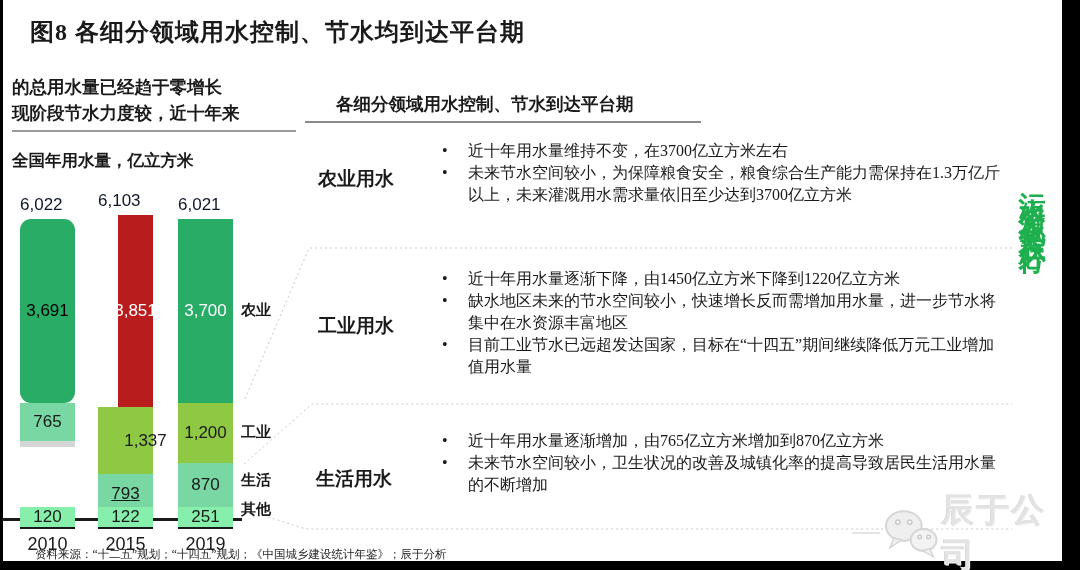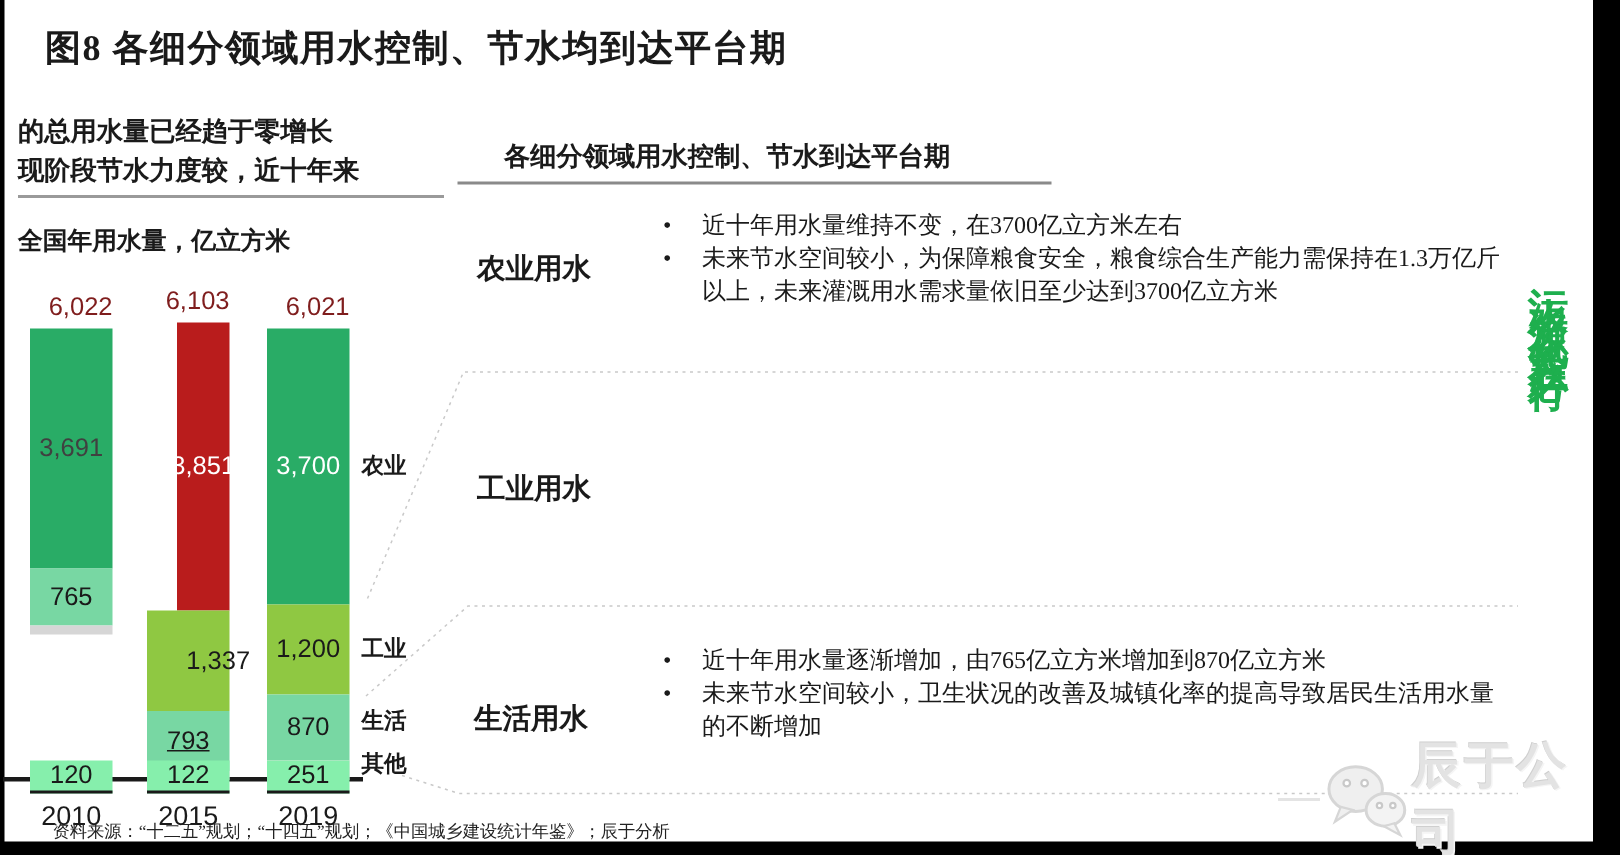--- a/index.html
+++ b/index.html
@@ -19,21 +19,21 @@
 
   .right-subtitle { position:absolute; left:308px; top:92px; font-size:17.5px; font-weight:bold;margin-left:28px; }
   .right-subtitle-rule { position:absolute; left:305px; top:121px; width:396px; height:1.5px; background:#8a8a8a; }
 
   .chart-title { position:absolute; left:12px; top:150px; font-size:16.5px; font-weight:bold; }
 
   
   .axis-line { position:absolute; left:2px; top:518px; width:240px; height:2.5px; background:#1a1a1a; }
   .bar { position:absolute; display:flex; flex-direction:column; width:55px; }
   .seg { display:flex; align-items:center; justify-content:center; font-size:17px; overflow:visible; }
-  .bar .total { position:absolute; bottom:100%; margin-bottom:4px; width:100%; text-align:right; font-size:17px; color:#7f1d1d; }
+  .bar .total { position:absolute; bottom:100%; margin-bottom:4px; width:100%; text-align:left; font-size:17px; color:#0f172a; }
   .bar .chip { position:absolute; bottom:-9px; left:0; width:100%; height:22px; background:#86efac;
                border-bottom:2.5px solid #1a1a1a; display:flex; align-items:center; justify-content:center;
                font-size:17px; z-index:3; }
   .bar .year { position:absolute; top:calc(100% + 14px); width:100%; text-align:center; font-size:18px; }
 
   .seg-legend { position:absolute; font-size:15px; font-weight:bold; }
   .leg-0 { left:241px; top:301px; }
   .leg-1 { left:241px; top:423px; }
   .leg-2 { left:241px; top:471px; }
   .leg-3 { left:241px; top:500px; }
@@ -79,21 +79,21 @@
   <div class="left-subtitle-rule"></div>
 
   <div class="right-subtitle cjk">各细分领域用水控制、节水到达平台期</div>
   <div class="right-subtitle-rule"></div>
 
   <div class="chart-title cjk">全国年用水量，亿立方米</div>
   <div class="axis-line"></div>
   <div id="chart-bars">
       <div class="bar" style="left: 20px; bottom: 50px; height: 301px;">
         <div class="total">6,022</div>
-        <div class="seg" style="height: 160px; background: rgb(41, 172, 102); color: #404040;">3,691</div>
+        <div class="seg" style="height: 184px; background: rgb(41, 172, 102); color: #000000; border-radius: 11px;">3,691</div>
         <div class="seg" style="height: 38px; background: rgb(120, 215, 163); color: rgb(26, 26, 26);">765</div>
         <div class="seg" style="height: 6px; background: rgb(214, 214, 214);"></div>
         <div class="chip">120</div>
         <div class="year">2010</div>
       </div>
       <div class="bar" style="left: 98px; bottom: 50px; height: 305px;">
         <div class="total">6,103</div>
         <div class="seg" style="height: 193px; background: #b91c1c; color: rgb(255, 255, 255); margin-left: 20px;">3,851</div>
         <div class="seg" style="height: 67px; background: rgb(143, 200, 66); color: rgb(26, 26, 26); padding-left: 40px;">1,337</div>
         <div class="seg" style="height: 40px; background: rgb(120, 215, 163); color: rgb(26, 26, 26); text-decoration: underline;">793</div>
@@ -123,20 +123,25 @@
     <polyline points="268,517 306,529 1012,529" fill="none" stroke="#c9c9c9" stroke-width="1" stroke-dasharray="2,3"></polyline>
   </svg>
 
   <div class="sec-label sec1-label cjk">农业用水</div>
   <ul class="bullets sec1-bullets cjk">
     <li>近十年用水量维持不变，在3700亿立方米左右</li>
     <li>未来节水空间较小，为保障粮食安全，粮食综合生产能力需保持在1.3万亿斤以上，未来灌溉用水需求量依旧至少达到3700亿立方米</li>
   </ul>
 
   <div class="sec-label sec2-label cjk">工业用水</div>
+  <ul class="bullets sec2-bullets cjk">
+    <li>近十年用水量逐渐下降，由1450亿立方米下降到1220亿立方米</li>
+    <li>缺水地区未来的节水空间较小，快速增长反而需增加用水量，进一步节水将集中在水资源丰富地区</li>
+    <li>目前工业节水已远超发达国家，目标在“十四五”期间继续降低万元工业增加值用水量</li>
+  </ul>
 
   <div class="sec-label sec3-label cjk">生活用水</div>
   <ul class="bullets sec3-bullets cjk">
     <li>近十年用水量逐渐增加，由765亿立方米增加到870亿立方米</li>
     <li>未来节水空间较小，卫生状况的改善及城镇化率的提高导致居民生活用水量的不断增加</li>
   </ul>
 
   <div class="side-vertical cjk">污水资源化势在必行</div>
 
   <div class="watermark">

